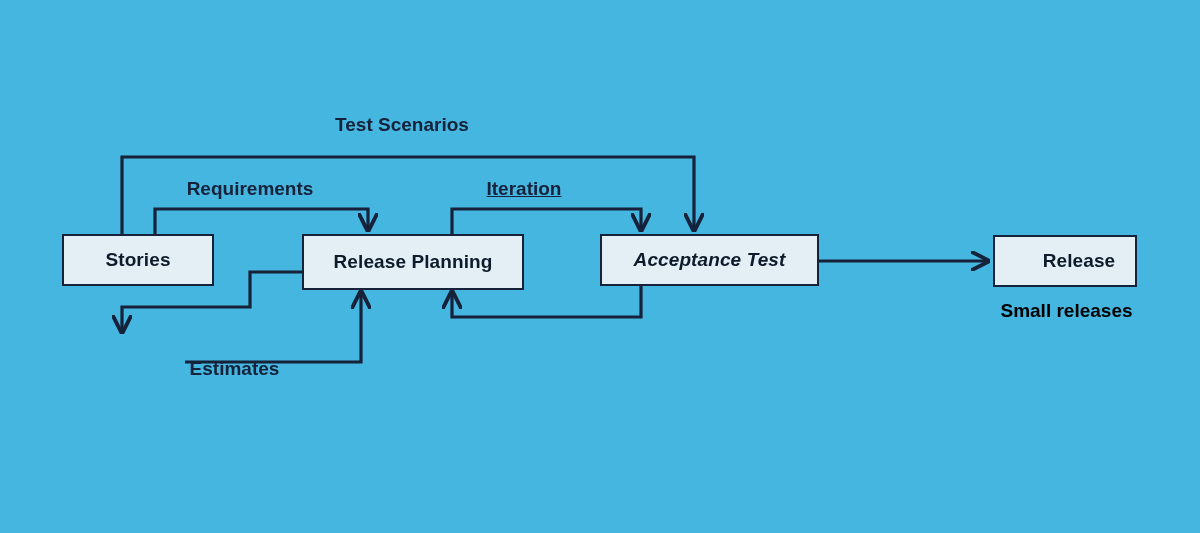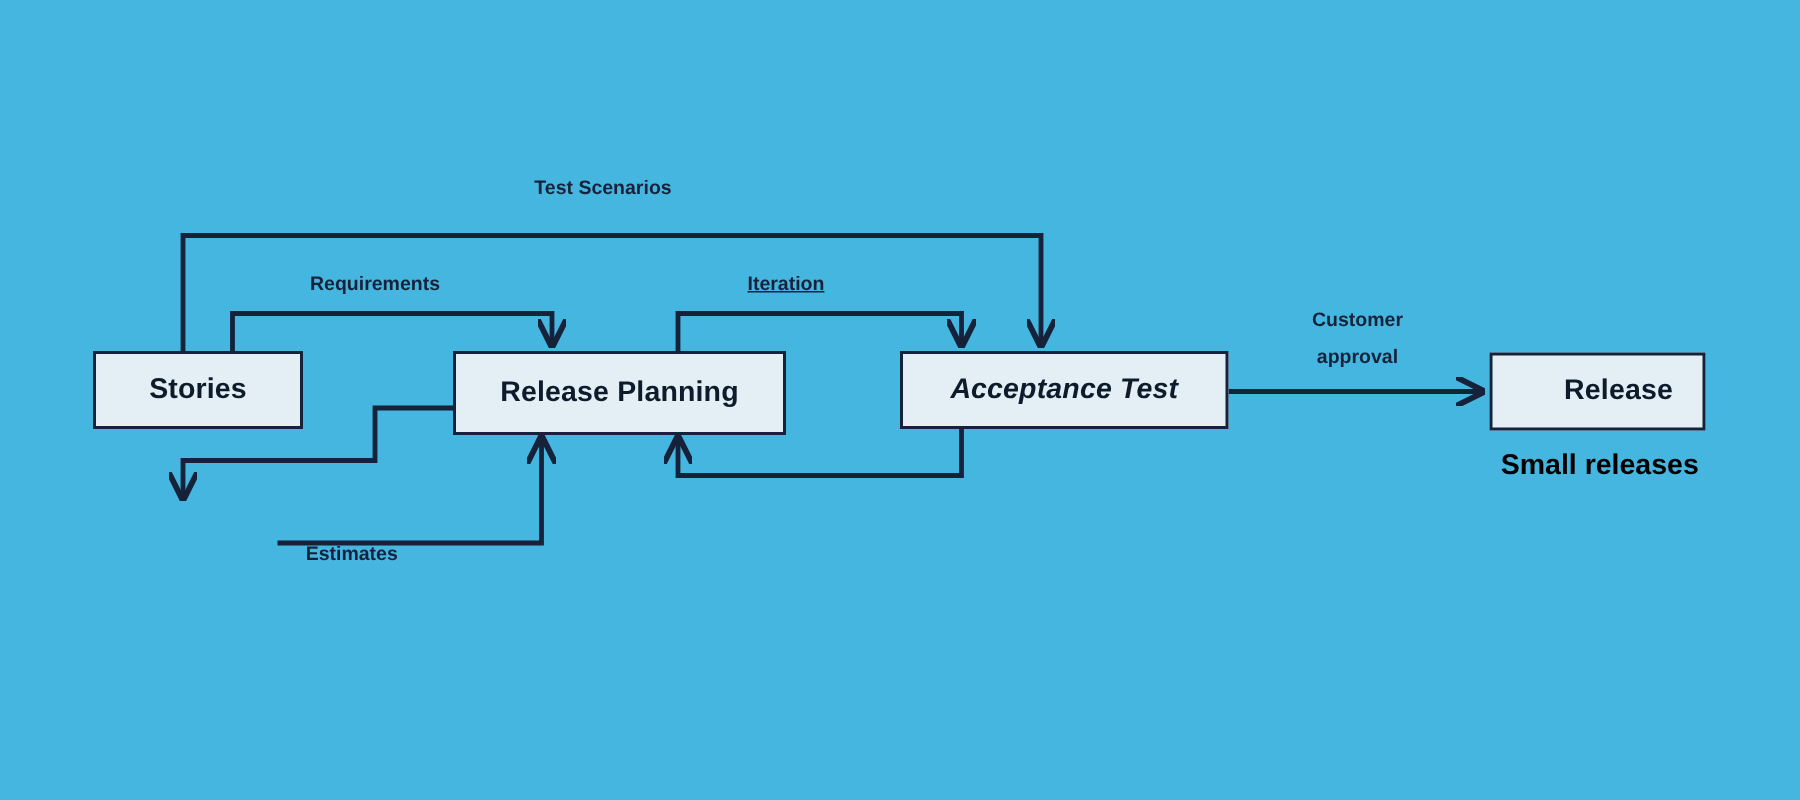--- a/index.html
+++ b/index.html
@@ -39,21 +39,21 @@
     font-weight: bold;
     font-size: 19px;
     letter-spacing: 0.1px;
     white-space: nowrap;
   }
   .edge-label {
     position: absolute;
     color: #16213a;
     font-family: "Liberation Sans", sans-serif;
     font-weight: bold;
-    font-size: 13px;
+    font-size: 19px;
     line-height: 25px;
     white-space: pre-line;
     text-align: center;
   }
   .caption-label {
     position: absolute;
     color: #000000;
     font-family: "Liberation Sans", sans-serif;
     font-weight: bold;
     font-size: 19px;
@@ -84,21 +84,21 @@
       <path d="M 641 286 L 641 317 L 452 317 L 452 292" marker-end="url(#arrowhead)"></path>
 
       <path d="M 302 272 L 250 272 L 250 307 L 122 307 L 122 332" marker-end="url(#arrowhead)"></path>
 
       <path d="M 185 362 L 361 362 L 361 292" marker-end="url(#arrowhead)"></path>
 
       <path d="M 819 261 L 988 261" marker-end="url(#arrowhead)"></path>
     </g>
   </svg>
 
-  <div class="node-box" style="left:62px; top:234px; width:140px; height:52px;">
+  <div class="node-box" style="left:62px; top:234px; width:152px; height:52px;">
     <span>Stories</span>
   </div>
 
   <div class="node-box" style="left:302px; top:234px; width:222px; height:56px;">
     <span>Release Planning</span>
   </div>
 
   <div class="node-box" style="left:600px; top:234px; width:219px; height:52px;font-style:italic;">
     <span>Acceptance Test</span>
   </div>
@@ -109,18 +109,16 @@
 
 
   <div class="edge-label" style="left:328px; top:112px; width:148px;">Test Scenarios</div>
 
   <div class="edge-label" style="left:179px; top:176px; width:142px;">Requirements</div>
 
   <div class="edge-label" style="left:480px; top:176px; width:88px;text-decoration:underline;">Iteration</div>
 
   <div class="edge-label" style="left:184px; top:325px; width:101px;margin-top:31px;">Estimates</div>
 
-  <div class="edge-label" style="left:845px; top:200px; width:120px;">Customer
-approval</div>
 
   <div class="caption-label" style="left:993px; top:300px; width:147px;">Small releases</div>
 
 </div>
 
 </body></html>

